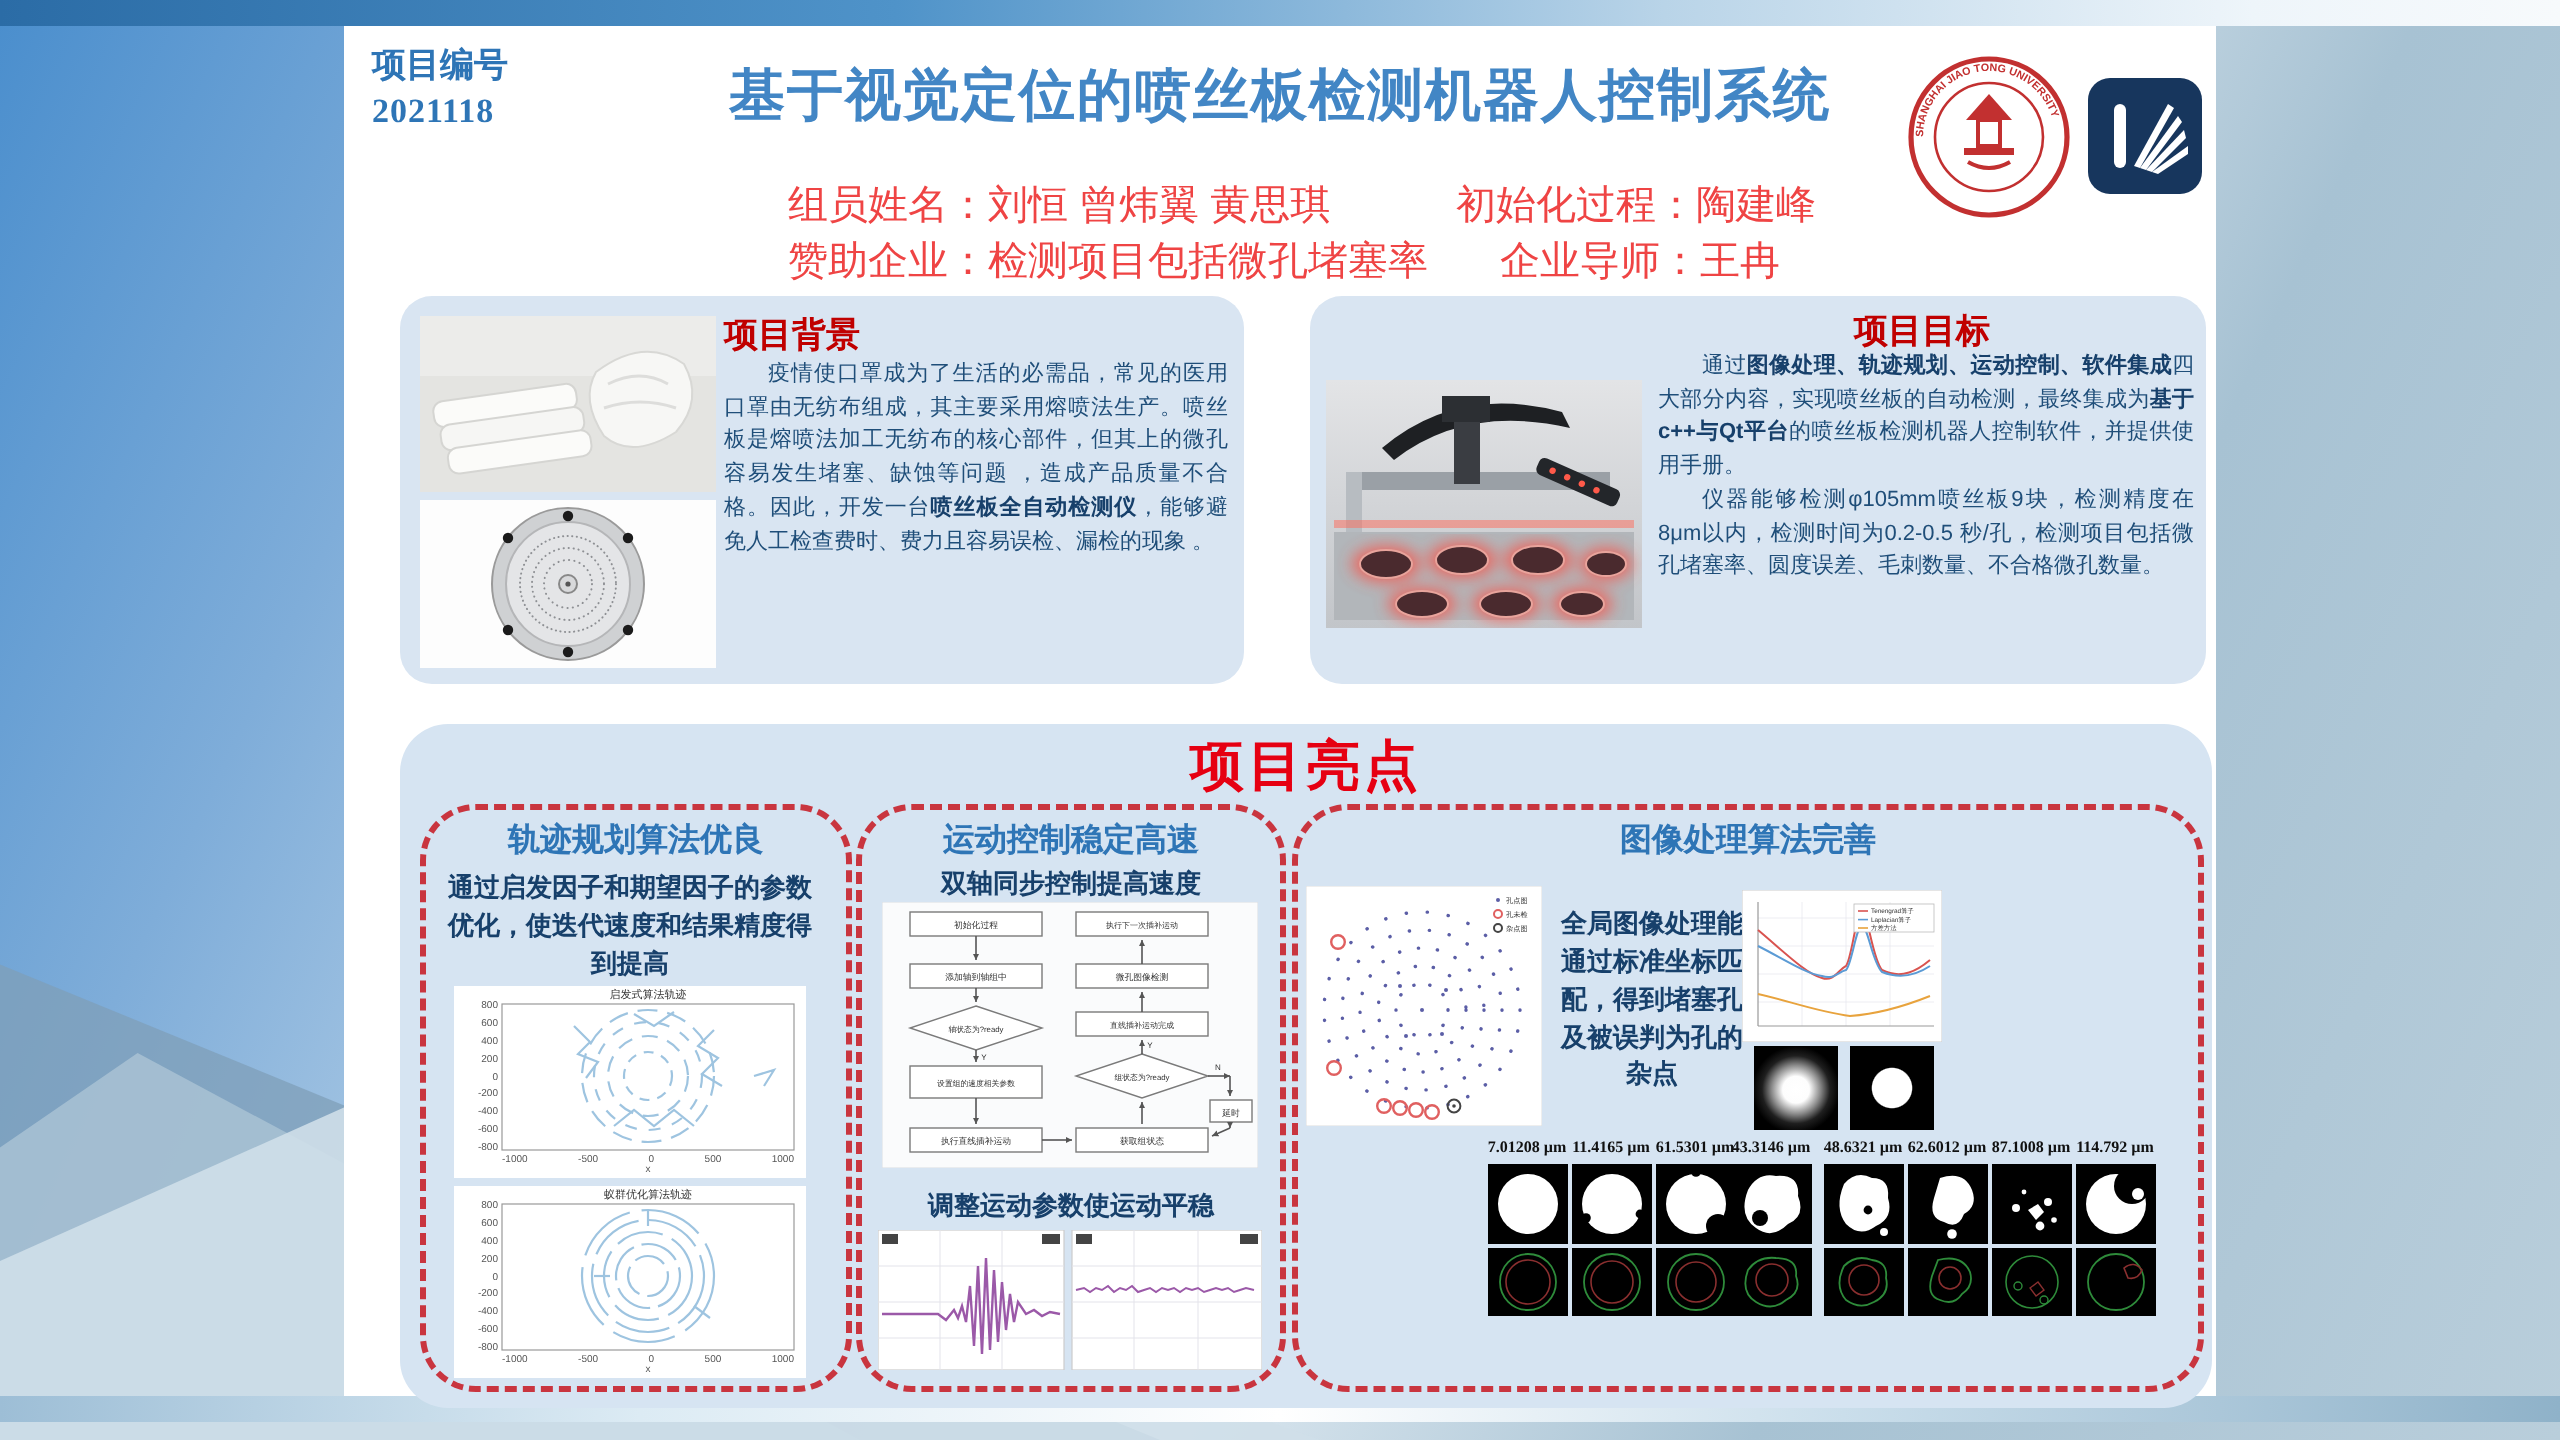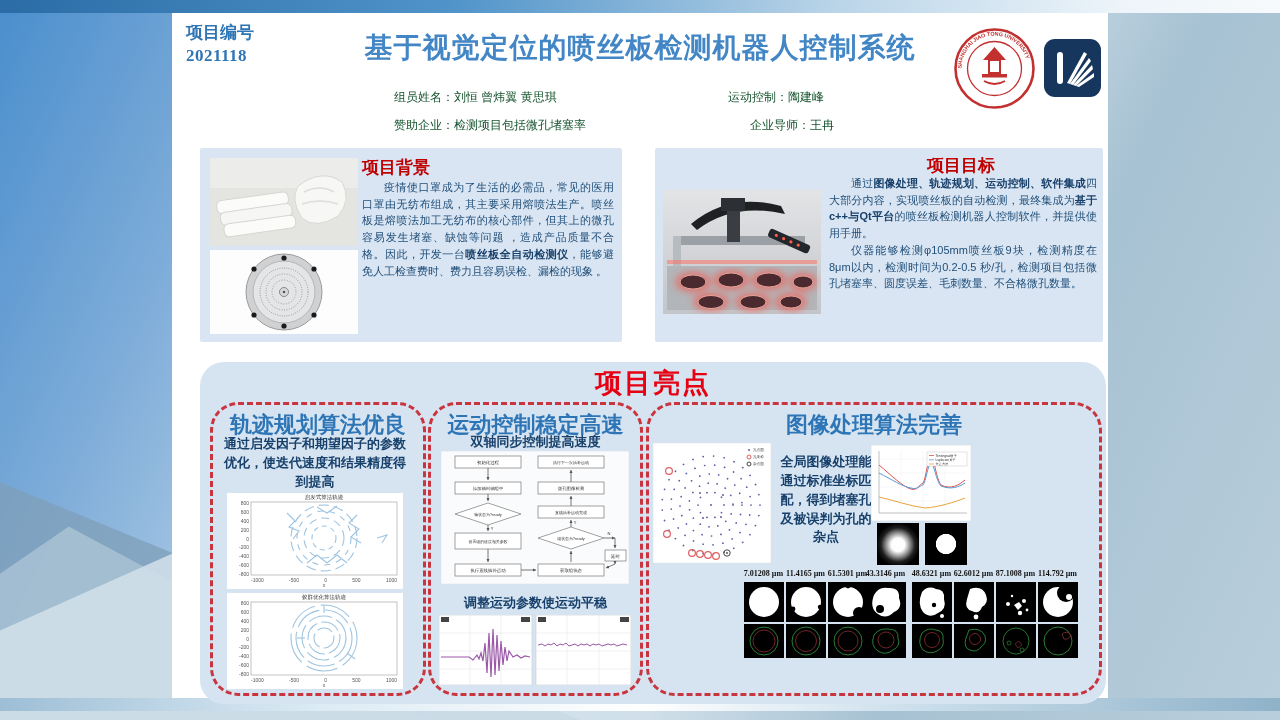--- a/index.html
+++ b/index.html
@@ -18,30 +18,30 @@
        background:linear-gradient(90deg,#2b6ca6,#4f93c9 35%,#b9d4e8 65%,#eef5fa 88%,#f7fafc);}
   .bottom-strip{left:0;top:698px;width:1280px;height:13px;
        background:linear-gradient(90deg,#9dbed6,#dcebf4 25%,#ffffff 50%,#cadeeb 72%,#8fb2c9);}
   #slide{left:172px;top:13px;width:936px;height:685px;background:#ffffff;}
 
   
   .proj-no{left:14px;top:9px;color:#2e75b6;font-weight:bold;font-size:17px;line-height:1.35;}
   .proj-no .num{font-family:"Liberation Serif",serif;font-size:17px;letter-spacing:.5px;}
   .title{left:118px;top:16px;width:700px;text-align:center;color:#4286c5;font-weight:bold;
          font-size:28px;letter-spacing:1px;}
-  .inforow{color:#14532d;font-size:12px;white-space:nowrap;}
+  .inforow{color:#ef4444;font-size:20px;white-space:nowrap;}
   .r1a{left:222px;top:76px;} .r1b{left:556px;top:76px;}
   .r2a{left:222px;top:104px;} .r2b{left:578px;top:104px;}
 
   
   .sjtu{left:781px;top:14px;width:83px;height:83px;}
   .navy{left:872px;top:26px;width:57px;height:58px;}
 
   
-  .card{background:#d9e5f2;border-radius:2px;}
+  .card{background:#d9e5f2;border-radius:16px;}
   #bg-card{left:28px;top:135px;width:422px;height:194px;}
   #goal-card{left:483px;top:135px;width:448px;height:194px;}
   #hl-card{left:28px;top:337px;width:906px;height:342px;border-radius:24px;background:#d6e4f2;margin-top:12px;}
 
   .sec-head{color:#c00000;font-weight:bold;font-size:17px;}
   .body-txt{color:#1f4e79;font-size:11px;line-height:1.52;text-align:justify;}
   .body-txt p{margin:0;text-indent:2em;}
   .body-txt b{color:#17406b;}
 
   #bg-card .sec-head{left:162px;top:8px;}
@@ -53,21 +53,21 @@
   #goal-card .sec-head{left:172px;top:6px;width:268px;text-align:center;}
   #goal-para{left:174px;top:27px;width:268px;}
   #machine-img{left:8px;top:42px;width:158px;height:124px;}
 
   
   #hl-head{left:0;top:3px;width:906px;text-align:center;color:#e60012;font-weight:bold;font-size:27px;letter-spacing:2px;}
   .hl-box{border:3px dashed #c9353f;border-radius:28px;}
   #box1{left:10px;top:40px;width:210px;height:288px;}
   #box2{left:228px;top:40px;width:209px;height:288px;}
   #box3{left:446px;top:40px;width:450px;height:288px;}
-  .hl-box-head{position:absolute;left:0;top:5px;width:100%;text-align:center;color:#2e75b6;font-weight:bold;font-size:22px;}
+  .hl-box-head{position:absolute;left:0;top:5px;width:100%;text-align:center;color:#2e75b6;font-weight:bold;font-size:16px;}
   .hl-desc{position:absolute;color:#17406b;font-weight:bold;font-size:13px;line-height:1.45;text-align:center;}
   #box1-desc{left:8px;top:30px;width:188px;}
   #box2-sub1{left:0;top:28px;width:100%;}
   #box2-sub2{left:0;top:189px;width:100%;}
   #box3-desc-left{left:126px;top:48px;width:102px;}
   #box3-desc-right{left:324px;top:52px;width:122px;}
   #box3-desc-bottom{left:2px;top:188px;width:92px;}
 
   
   .plot-wrap{position:absolute;width:176px;height:96px;background:#fff;}
@@ -115,21 +115,21 @@
     <div class="abs proj-no">
       <div>项目编号</div>
       <div class="num">2021118</div>
     </div>
     <div class="abs title">基于视觉定位的喷丝板检测机器人控制系统</div>
 
     <div class="abs inforow r1a">
       <span>组员姓名：</span><span>刘恒 曾炜翼 黄思琪</span>
     </div>
     <div class="abs inforow r1b">
-      <span>运动控制：</span><span>陶建峰</span>
+      <span>初始化过程：</span><span>陶建峰</span>
     </div>
     <div class="abs inforow r2a">
       <span>赞助企业：</span><span>检测项目包括微孔堵塞率</span>
     </div>
     <div class="abs inforow r2b">
       <span>企业导师：</span><span>王冉</span>
     </div>
 
     <svg class="abs sjtu" viewBox="0 0 83 83">
       <circle cx="41.5" cy="41.5" r="39" fill="#fff" stroke="#c23030" stroke-width="2.6"></circle>

